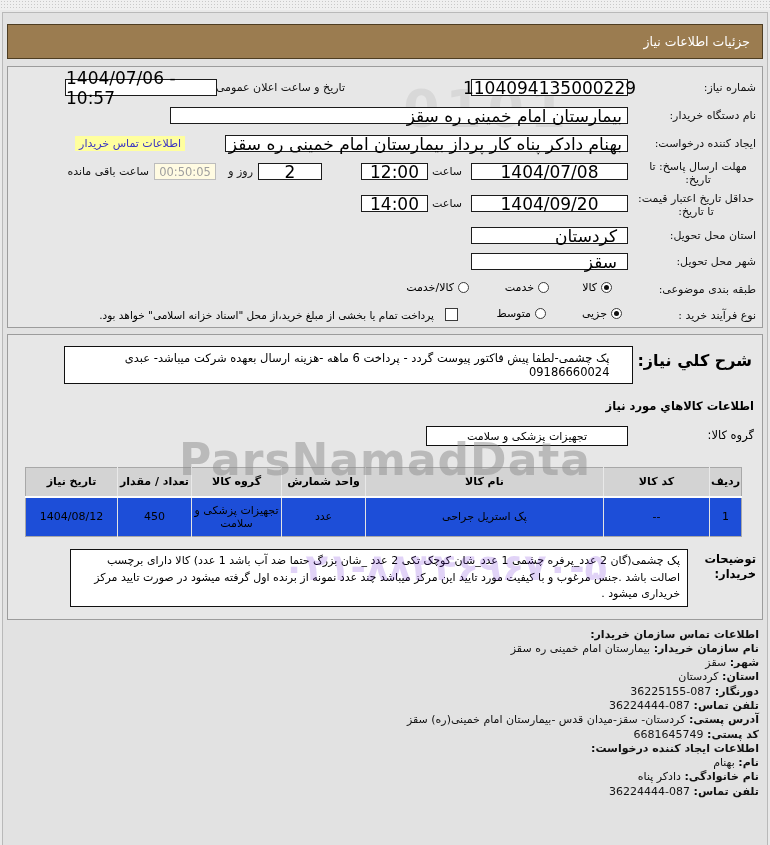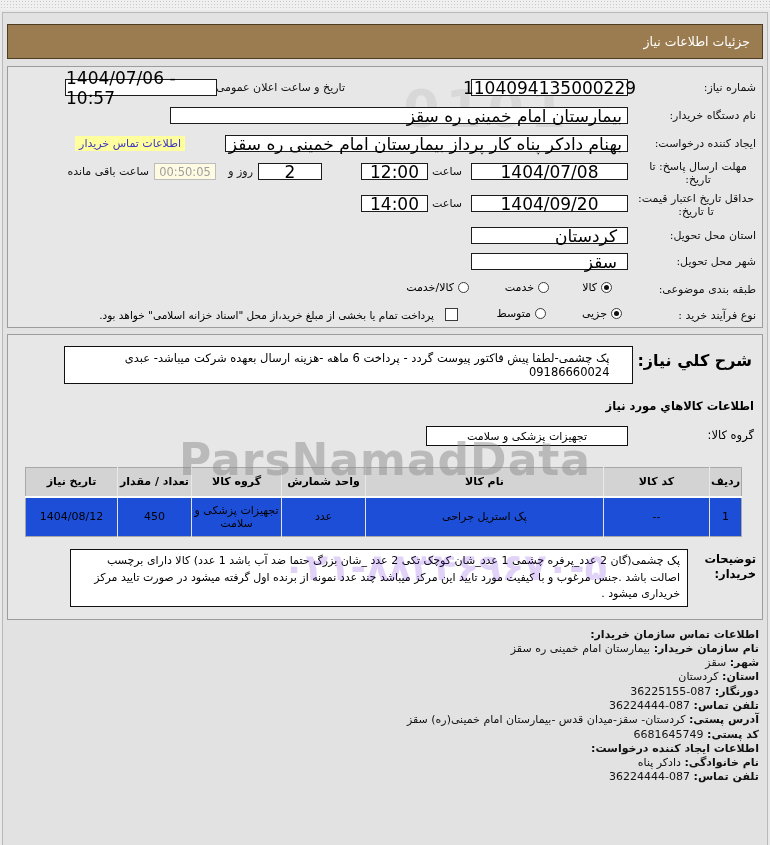--- a/index.html
+++ b/index.html
@@ -265,20 +265,21 @@
   <div class="contact">
     <div><b>اطلاعات تماس سازمان خریدار:</b></div>
     <div><b>نام سازمان خریدار:</b> <span>بیمارستان امام خمینی ره سقز</span></div>
     <div><b>شهر:</b> <span>سقز</span></div>
     <div><b>استان:</b> <span>کردستان</span></div>
     <div><b>دورنگار:</b> <span class="ltr">36225155-087</span></div>
     <div><b>تلفن تماس:</b> <span class="ltr">36224444-087</span></div>
     <div><b>آدرس پستی:</b> <span>کردستان- سقز-میدان قدس -بیمارستان امام خمینی(ره) سقز</span></div>
     <div><b>کد پستی:</b> <span class="ltr">6681645749</span></div>
     <div><b>اطلاعات ایجاد کننده درخواست:</b></div>
+    <div><b>نام:</b> <span>بهنام</span></div>
     <div><b>نام خانوادگی:</b> <span>دادکر پناه</span></div>
     <div><b>تلفن تماس:</b> <span class="ltr">36224444-087</span></div>
   </div>
 
 </div>
 
 <div class="wm-pars">ParsNamadData</div>
 <div class="wm-phone">۰۲۱-۸۸۳۴۶۹۶۷۰-۵</div>
 
 </body></html>

